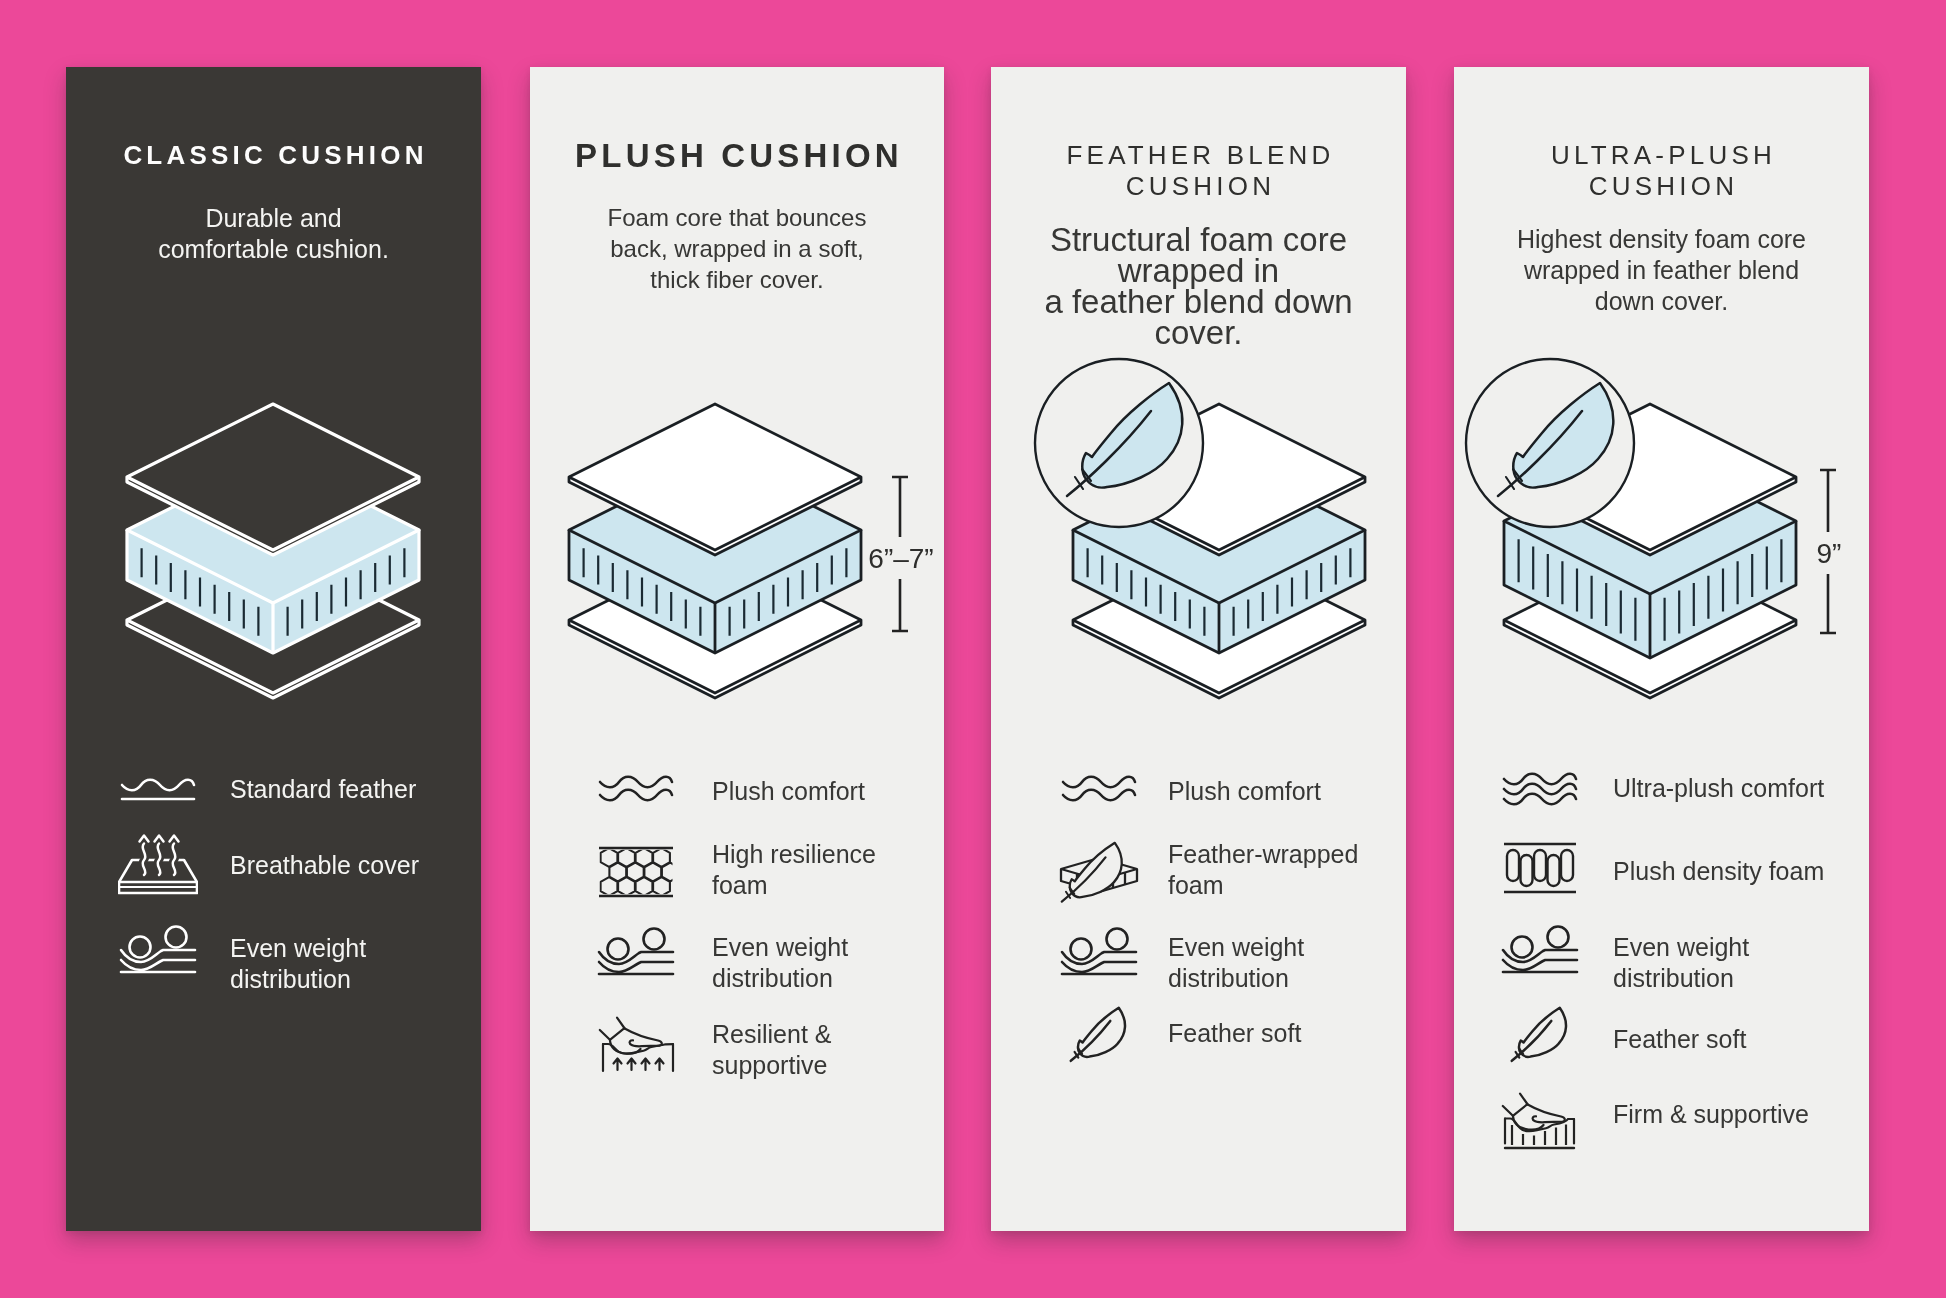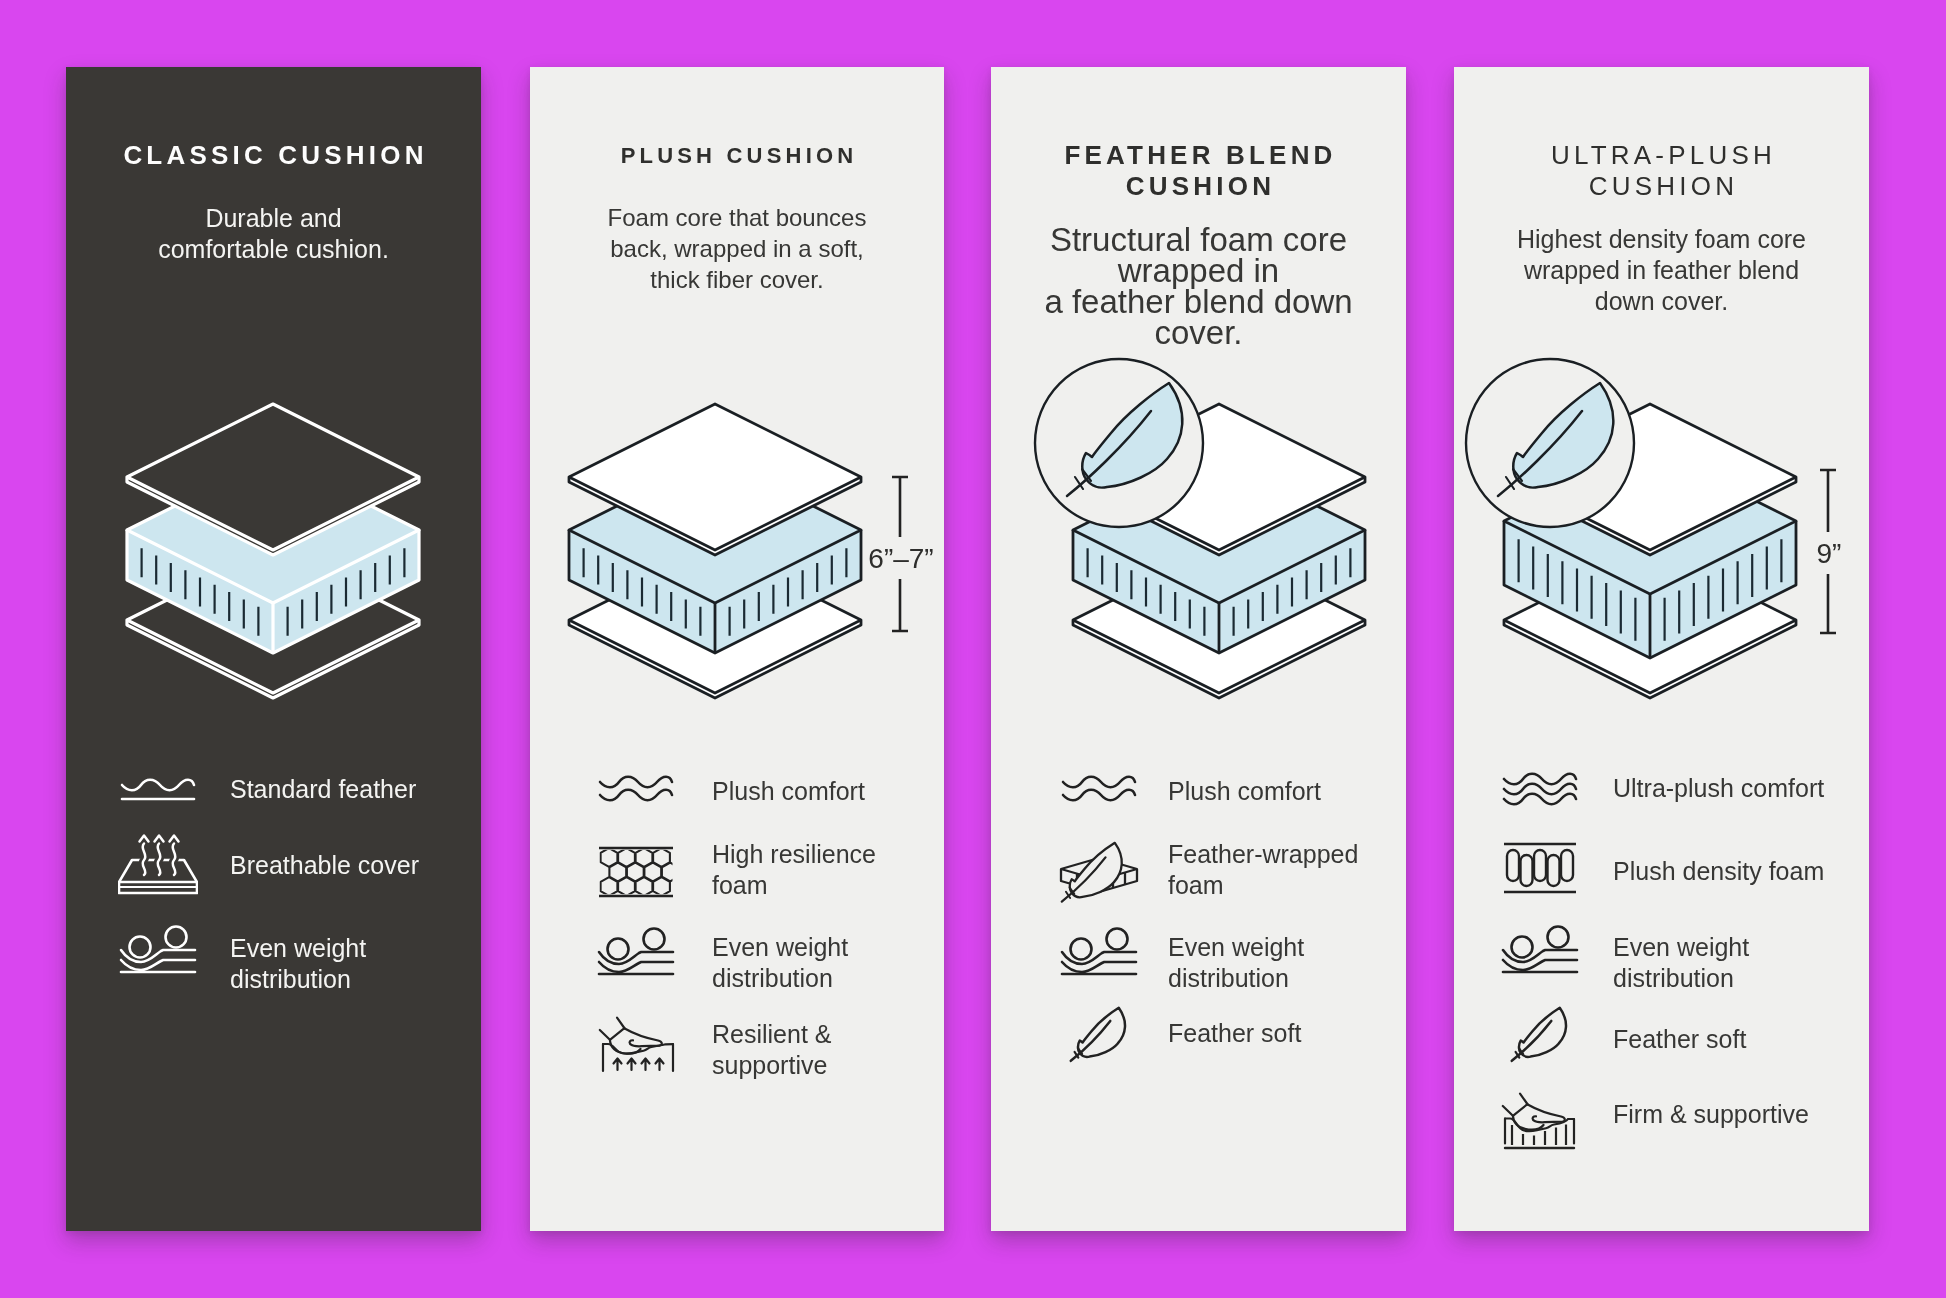--- a/index.html
+++ b/index.html
@@ -1,12 +1,12 @@
 <!DOCTYPE html>
-<html><head><meta charset="utf-8"><style>html,body{margin:0;padding:0}*{box-sizing:border-box}body{font-family:"Liberation Sans",sans-serif;}#page{position:relative;width:1946px;height:1298px;background:#d946ef;overflow:hidden}.panel{position:absolute;top:67px;height:1164px;width:415px;box-shadow:0 10px 20px rgba(35,35,35,0.28), 0 2px 6px rgba(35,35,35,0.10)}</style></head><body>
+<html><head><meta charset="utf-8"><style>html,body{margin:0;padding:0}*{box-sizing:border-box}body{font-family:"Liberation Sans",sans-serif;}#page{position:relative;width:1946px;height:1298px;background:#ec4899;overflow:hidden}.panel{position:absolute;top:67px;height:1164px;width:415px;box-shadow:0 10px 20px rgba(35,35,35,0.28), 0 2px 6px rgba(35,35,35,0.10)}</style></head><body>
 <div id="page">
 <div class="panel" style="left:66px;background:#3a3835"></div>
 <div class="panel" style="left:530px;width:414px;background:#f0f0ee"></div>
 <div class="panel" style="left:991px;background:#f0f0ee"></div>
 <div class="panel" style="left:1454px;background:#f0f0ee"></div>
 <div style="position:absolute;left:66px;top:140px;width:415px;text-align:center;font-weight:bold;font-size:26px;line-height:31px;letter-spacing:4.2px;padding-left:4px;color:#fdfdfd">CLASSIC CUSHION</div>
 <div style="position:absolute;left:86px;top:203px;width:375px;text-align:center;font-size:25px;line-height:31px;color:#f4f4f2">Durable and<br>comfortable cushion.</div>
 <svg style="position:absolute;left:73px;top:355px" width="360" height="355" viewBox="0 0 360 355">
       <path d="M54,265 L200,192 L346,265 L346,270 L200,343 L54,270 Z" fill="#3a3835" stroke="#ffffff" stroke-width="3.2" stroke-linejoin="round"></path>
       <path d="M54,265 L200,338 L346,265" fill="none" stroke="#ffffff" stroke-width="3.2" stroke-linejoin="round"></path>
@@ -41,21 +41,21 @@
     </svg>
 <div style="position:absolute;left:230px;top:850px;font-size:25px;line-height:31px;color:#f4f4f2">Breathable cover</div>
 <svg style="position:absolute;left:119px;top:924px" width="78" height="52" viewBox="0 0 78 52">
       <circle cx="21" cy="23" r="10.5" fill="none" stroke="#ffffff" stroke-width="2.6"></circle>
       <circle cx="57" cy="13" r="10.5" fill="none" stroke="#ffffff" stroke-width="2.6"></circle>
       <path d="M2,26 C8,35 16,38 22,38 C30,38 36,31 42,27 L44,26 L76,26" fill="none" stroke="#ffffff" stroke-width="2.6" stroke-linecap="round"></path>
       <path d="M2,36 C8,43 16,46 22,46 C30,46 36,40 42,37 L44,36 L76,36" fill="none" stroke="#ffffff" stroke-width="2.6" stroke-linecap="round"></path>
       <path d="M2,48 L76,48" fill="none" stroke="#ffffff" stroke-width="2.6" stroke-linecap="round"></path>
     </svg>
 <div style="position:absolute;left:230px;top:933px;font-size:25px;line-height:31px;color:#f4f4f2">Even weight<br>distribution</div>
-<div style="position:absolute;left:530px;top:140px;width:414px;text-align:center;font-weight:bold;font-size:22px;line-height:31px;letter-spacing:4.2px;padding-left:4px;color:#2f2f2d">PLUSH CUSHION</div>
+<div style="position:absolute;left:530px;top:140px;width:414px;text-align:center;font-weight:bold;font-size:33px;line-height:31px;letter-spacing:4.2px;padding-left:4px;color:#2f2f2d">PLUSH CUSHION</div>
 <div style="position:absolute;left:560px;top:202px;width:354px;text-align:center;font-size:24px;line-height:31px;color:#373735">Foam core that bounces<br>back, wrapped in a soft,<br>thick fiber cover.</div>
 <svg style="position:absolute;left:515px;top:355px" width="440" height="355" viewBox="0 0 440 355">
       <path d="M54,265 L200,192 L346,265 L346,270 L200,343 L54,270 Z" fill="#ffffff" stroke="#1a1f23" stroke-width="2.8" stroke-linejoin="round"></path>
       <path d="M54,265 L200,338 L346,265" fill="none" stroke="#1a1f23" stroke-width="2.8" stroke-linejoin="round"></path>
       <path d="M54,175 L200,248 L200,298 L54,225 Z" fill="#cde6ef" stroke="none"></path>
       <path d="M346,175 L200,248 L200,298 L346,225 Z" fill="#cde6ef" stroke="none"></path>
       <path d="M54,175 L200,102 L346,175 L200,248 Z" fill="#cde6ef" stroke="none"></path>
       <path d="M68.6,193.3 L68.6,222.3 M83.2,200.6 L83.2,229.6 M97.8,207.9 L97.8,236.9 M112.4,215.2 L112.4,244.2 M127.0,222.5 L127.0,251.5 M141.6,229.8 L141.6,258.8 M156.2,237.1 L156.2,266.1 M170.8,244.4 L170.8,273.4 M185.4,251.7 L185.4,280.7 M331.4,193.3 L331.4,222.3 M316.8,200.6 L316.8,229.6 M302.2,207.9 L302.2,236.9 M287.6,215.2 L287.6,244.2 M273.0,222.5 L273.0,251.5 M258.4,229.8 L258.4,258.8 M243.8,237.1 L243.8,266.1 M229.2,244.4 L229.2,273.4 M214.6,251.7 L214.6,280.7" fill="none" stroke="#1a2a33" stroke-width="2.2"></path>
       <path d="M54,175 L200,102 L346,175 L200,248 Z" fill="none" stroke="#1a1f23" stroke-width="2.8" stroke-linejoin="round"></path>
       <path d="M54,175 L54,225 L200,298 L346,225 L346,175" fill="none" stroke="#1a1f23" stroke-width="2.8" stroke-linejoin="round"></path>
@@ -99,21 +99,21 @@
         <path d="M13.9,28.8 C14.4,36.5 20,41.5 29.5,42.5 C37,43.3 42,41.3 44.5,38" fill="none" stroke="#222222" stroke-width="2.2" stroke-linecap="round" stroke-linejoin="round"></path>
       </g>
       <path d="M7,34 L12,34 C18,34 19,41.5 25.5,43 C30.5,44.2 34.5,43.5 38.5,42.7 L47.5,40.7 C51.5,39.8 51.5,37.6 55.5,37 C61.5,36 68.5,34.6 69.5,34.3 L77,34.2" fill="none" stroke="#222222" stroke-width="2.2" stroke-linecap="round"></path>
       <path d="M7,34 L7,61 M77,34.2 L77,61" fill="none" stroke="#222222" stroke-width="2.2" stroke-linecap="round"></path>
       <path d="M21.5,60 L21.5,51.5 M17.5,53.5 L21.5,48.5 L25.5,53.5" fill="none" stroke="#222222" stroke-width="2.2" stroke-linecap="round" stroke-linejoin="round"></path>
       <path d="M35.5,60 L35.5,51.5 M31.5,53.5 L35.5,48.5 L39.5,53.5" fill="none" stroke="#222222" stroke-width="2.2" stroke-linecap="round" stroke-linejoin="round"></path>
       <path d="M49.5,60 L49.5,51.5 M45.5,53.5 L49.5,48.5 L53.5,53.5" fill="none" stroke="#222222" stroke-width="2.2" stroke-linecap="round" stroke-linejoin="round"></path>
       <path d="M63.5,60 L63.5,51.5 M59.5,53.5 L63.5,48.5 L67.5,53.5" fill="none" stroke="#222222" stroke-width="2.2" stroke-linecap="round" stroke-linejoin="round"></path>
     </svg>
 <div style="position:absolute;left:712px;top:1019px;font-size:25px;line-height:31px;color:#373735">Resilient &amp;<br>supportive</div>
-<div style="position:absolute;left:991px;top:140px;width:415px;text-align:center;font-weight:bold;font-size:26px;line-height:31px;letter-spacing:4.2px;padding-left:4px;color:#2f2f2d">FEATHER BLEND<br>CUSHION</div>
+<div style="position:absolute;left:991px;top:140px;width:415px;text-align:center;font-weight:normal;font-size:26px;line-height:31px;letter-spacing:4.2px;padding-left:4px;color:#2f2f2d">FEATHER BLEND<br>CUSHION</div>
 <div style="position:absolute;left:1021px;top:224px;width:355px;text-align:center;font-size:33px;line-height:31px;color:#373735">Structural foam core wrapped in<br>a feather blend down cover.</div>
 <svg style="position:absolute;left:1019px;top:355px" width="360" height="355" viewBox="0 0 360 355">
       <path d="M54,265 L200,192 L346,265 L346,270 L200,343 L54,270 Z" fill="#ffffff" stroke="#1a1f23" stroke-width="2.8" stroke-linejoin="round"></path>
       <path d="M54,265 L200,338 L346,265" fill="none" stroke="#1a1f23" stroke-width="2.8" stroke-linejoin="round"></path>
       <path d="M54,175 L200,248 L200,298 L54,225 Z" fill="#cde6ef" stroke="none"></path>
       <path d="M346,175 L200,248 L200,298 L346,225 Z" fill="#cde6ef" stroke="none"></path>
       <path d="M54,175 L200,102 L346,175 L200,248 Z" fill="#cde6ef" stroke="none"></path>
       <path d="M68.6,193.3 L68.6,222.3 M83.2,200.6 L83.2,229.6 M97.8,207.9 L97.8,236.9 M112.4,215.2 L112.4,244.2 M127.0,222.5 L127.0,251.5 M141.6,229.8 L141.6,258.8 M156.2,237.1 L156.2,266.1 M170.8,244.4 L170.8,273.4 M185.4,251.7 L185.4,280.7 M331.4,193.3 L331.4,222.3 M316.8,200.6 L316.8,229.6 M302.2,207.9 L302.2,236.9 M287.6,215.2 L287.6,244.2 M273.0,222.5 L273.0,251.5 M258.4,229.8 L258.4,258.8 M243.8,237.1 L243.8,266.1 M229.2,244.4 L229.2,273.4 M214.6,251.7 L214.6,280.7" fill="none" stroke="#1a2a33" stroke-width="2.2"></path>
       <path d="M54,175 L200,102 L346,175 L200,248 Z" fill="none" stroke="#1a1f23" stroke-width="2.8" stroke-linejoin="round"></path>
       <path d="M54,175 L54,225 L200,298 L346,225 L346,175" fill="none" stroke="#1a1f23" stroke-width="2.8" stroke-linejoin="round"></path>

